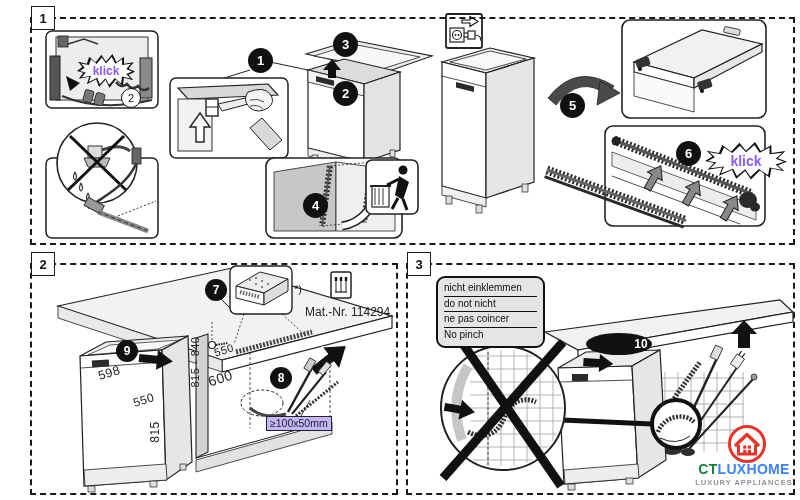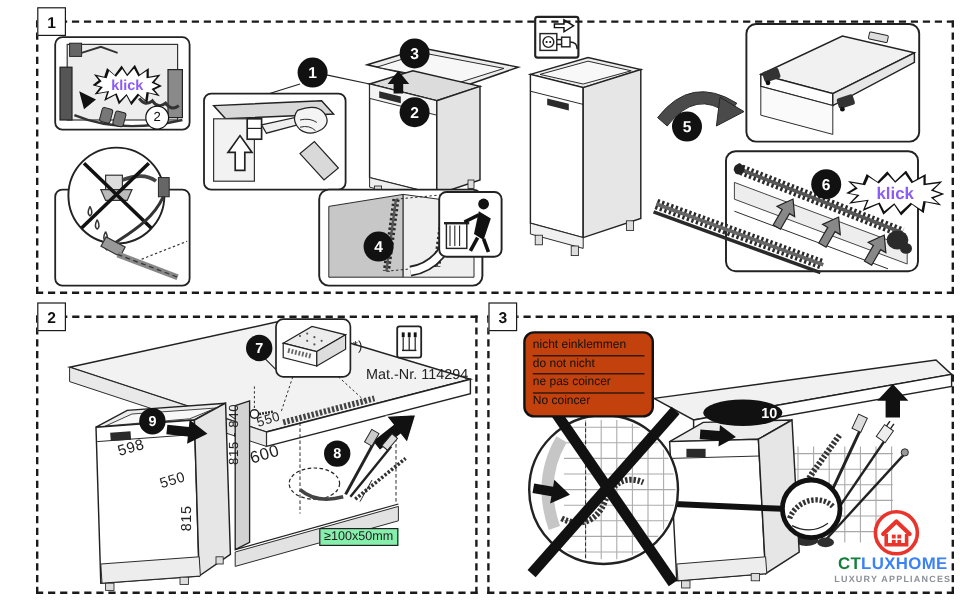--- a/index.html
+++ b/index.html
@@ -16,23 +16,23 @@
   .callout-circle{position:absolute;width:18px;height:18px;border:1.5px solid #111;background:#fff;border-radius:50%;
         display:flex;align-items:center;justify-content:center;font-size:11px;color:#111;z-index:5;}
   .starburst{position:absolute;z-index:5;}
   .sb-outer{position:absolute;inset:0;background:#111;
     clip-path:polygon(0% 50%,9% 38%,2% 23%,17% 29%,21% 8%,32% 25%,42% 2%,50% 23%,61% 0%,68% 24%,81% 8%,81% 29%,98% 24%,89% 43%,100% 52%,89% 61%,97% 77%,81% 70%,79% 94%,67% 75%,56% 99%,49% 76%,38% 97%,33% 74%,17% 89%,21% 67%,3% 73%,11% 55%);}
   .sb-inner{position:absolute;inset:3px;background:#fff;
     clip-path:polygon(0% 50%,9% 38%,2% 23%,17% 29%,21% 8%,32% 25%,42% 2%,50% 23%,61% 0%,68% 24%,81% 8%,81% 29%,98% 24%,89% 43%,100% 52%,89% 61%,97% 77%,81% 70%,79% 94%,67% 75%,56% 99%,49% 76%,38% 97%,33% 74%,17% 89%,21% 67%,3% 73%,11% 55%);}
   .sb-text{position:absolute;inset:0;display:flex;align-items:center;justify-content:center;font-weight:bold;color:#8b5cf6;}
   .meas{position:absolute;color:#222;white-space:nowrap;z-index:4;letter-spacing:0.5px;}
   .note{position:absolute;color:#222;white-space:nowrap;z-index:4;}
-  .boxed-note{border:1.2px solid #222;background:#86efac;padding:0 3px;line-height:13px;margin-top:24px;}
+  .boxed-note{border:1.2px solid #222;background:#c4b5fd;padding:0 3px;line-height:13px;}
   .warning-box{position:absolute;left:436px;top:276px;width:93px;border:2.5px solid #111;border-radius:9px;
-               background:#c2410c;padding:3px 6px 4px 6px;z-index:4;}
+               background:#e5e5e5;padding:3px 6px 4px 6px;z-index:4;}
   .warning-line{font-size:10px;color:#111;line-height:14.5px;border-bottom:1.1px solid #111;white-space:nowrap;}
   .warning-line.last{border-bottom:none;}
   .logo{position:absolute;z-index:6;}
   .logo-text{position:absolute;left:698px;top:461px;width:92px;text-align:center;font-weight:bold;
              font-size:14px;letter-spacing:0.3px;white-space:nowrap;}
   .logo-red{color:#15803d;}
   .logo-dark{color:#3b82f6;}
   .logo-tagline{position:absolute;left:694px;top:478px;width:100px;text-align:center;font-size:7.5px;
                 font-weight:600;letter-spacing:1px;color:#8d9199;white-space:nowrap;}
 </style>
@@ -415,21 +415,21 @@
   <div class="meas" style="left:208px;top:370px;font-size:14px;transform:rotate(-17deg);">600</div>
 
   <div class="note" style="left:294px;top:283px;font-size:11px;">*)</div>
   <div class="note" style="left:305px;top:305px;font-size:12px;">Mat.-Nr. 114294</div>
   <div class="note boxed-note" style="left:266px;top:416px;font-size:10.5px;">≥100x50mm</div>
 
   <div class="warning-box">
     <div class="warning-line">nicht einklemmen</div>
     <div class="warning-line">do not nicht</div>
     <div class="warning-line">ne pas coincer</div>
-    <div class="warning-line last">No coincer</div>
+    <div class="warning-line last">No pinch</div>
   </div>
 
   <div class="logo" style="left:724px;top:424px;">
     <svg width="46" height="40" viewBox="0 0 46 40">
       <circle cx="23" cy="20" r="17.5" fill="#fff" stroke="#e8342a" stroke-width="3"></circle>
       <path d="M12,21 L23,10.5 L34,21" fill="none" stroke="#e8342a" stroke-width="3.5" stroke-linecap="round" stroke-linejoin="round"></path>
       <path d="M14.5,21 V30 H31.5 V21" fill="none" stroke="#e8342a" stroke-width="3"></path>
       <rect x="19.2" y="21.5" width="3.2" height="3.2" fill="#e8342a"></rect>
       <rect x="23.8" y="21.5" width="3.2" height="3.2" fill="#e8342a"></rect>
       <rect x="19.2" y="25.9" width="3.2" height="3.2" fill="#e8342a"></rect>

